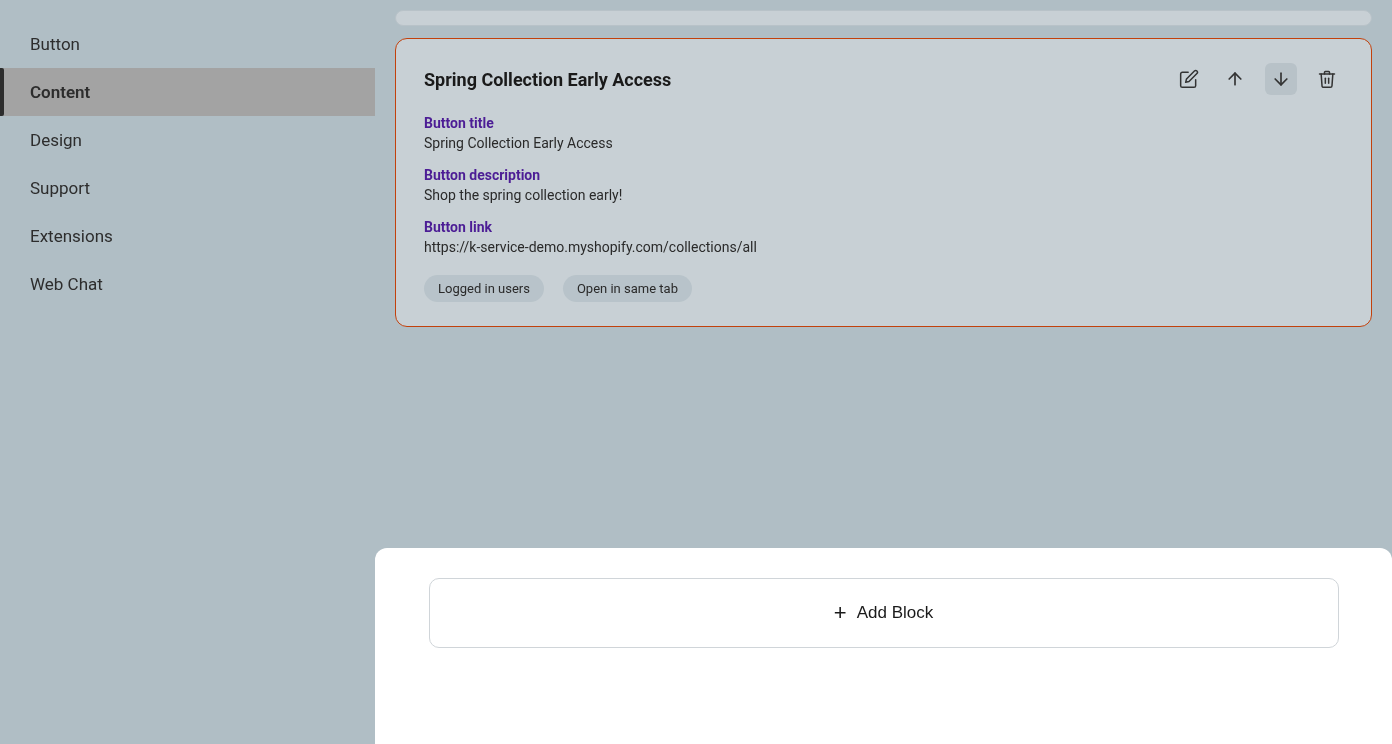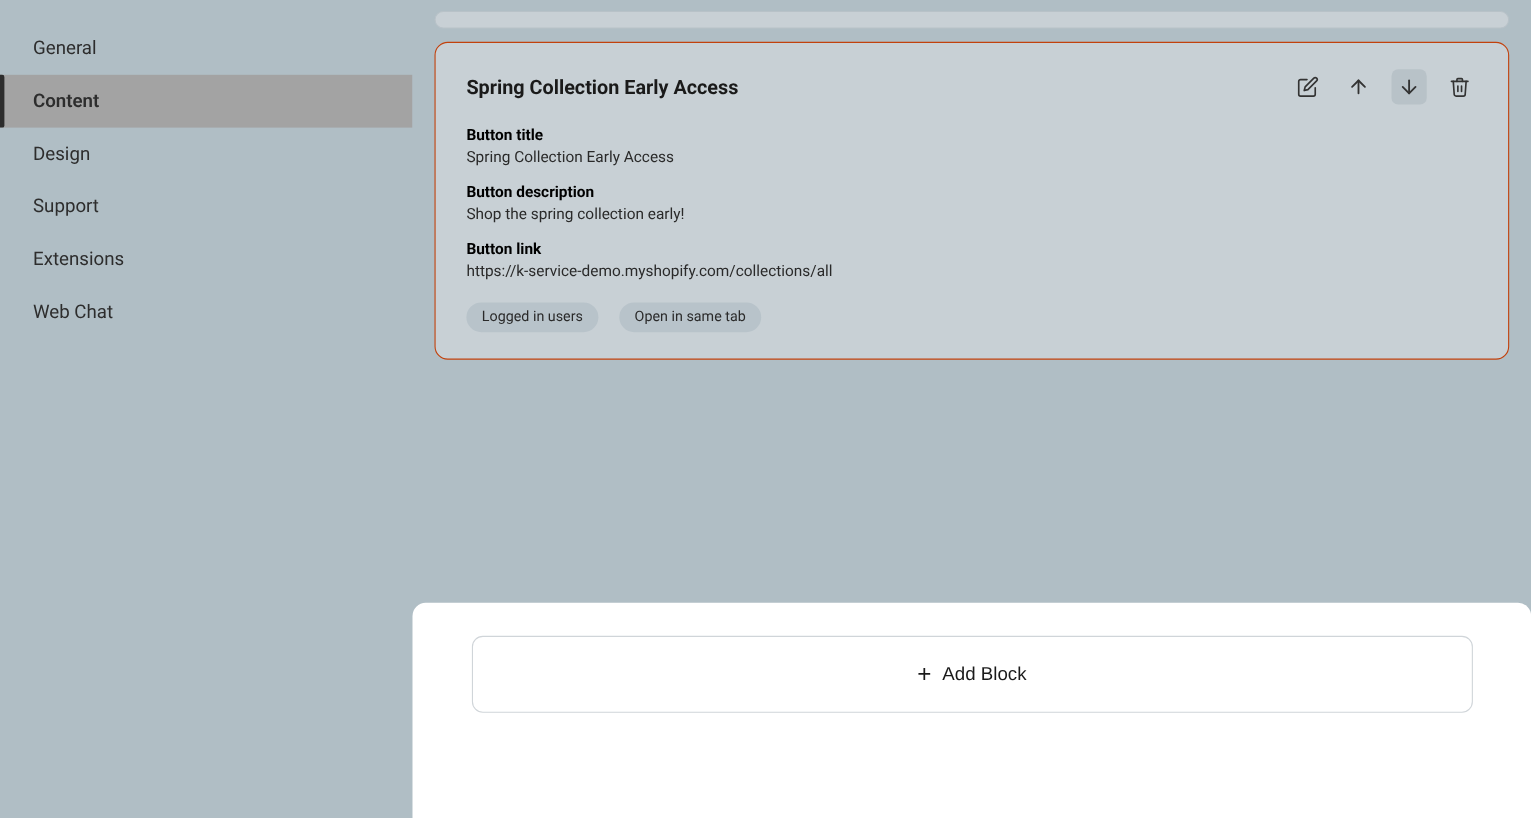--- a/index.html
+++ b/index.html
@@ -131,21 +131,21 @@
       height: 20px;
     }
 
     .block-field {
       margin-bottom: 16px;
     }
 
     .block-field-label {
       font-size: 14px;
       font-weight: 700;
-      color: #000000;
+      color: #4c1d95;
       margin-bottom: 4px;
     }
 
     .block-field-value {
       font-size: 14px;
       color: #2a2a2a;
     }
 
     .block-tags {
       display: flex;
@@ -199,21 +199,21 @@
       color: #1a1a1a;
     }
   </style>
 </head>
 <body>
 
 <aside class="sidebar">
   <nav>
     <ul class="sidebar-nav">
       <li class="">
-        <span>General</span>
+        <span>Button</span>
       </li>
       <li class="active">
         <span>Content</span>
       </li>
       <li class="">
         <span>Design</span>
       </li>
       <li class="">
         <span>Support</span>
       </li>

